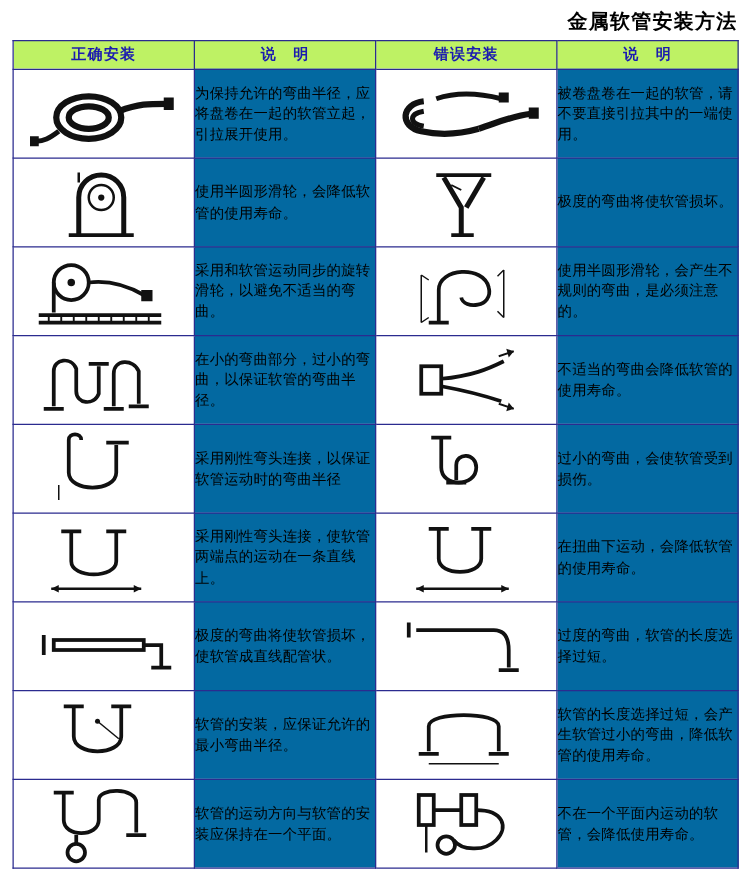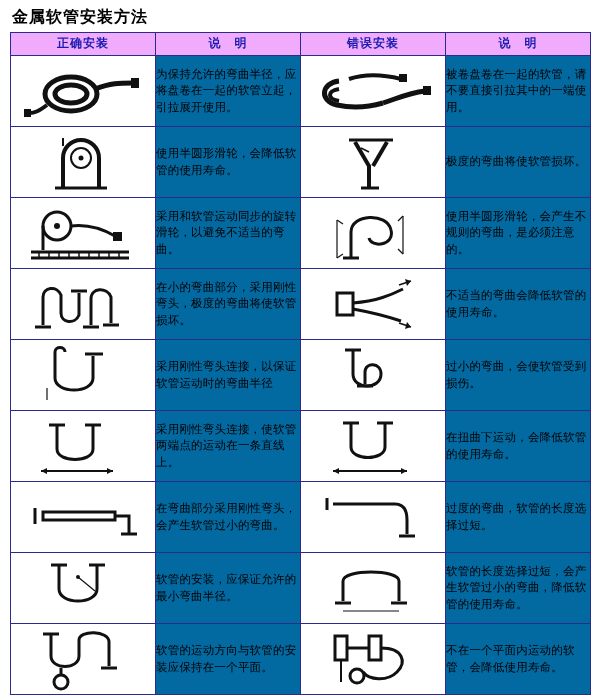--- a/index.html
+++ b/index.html
@@ -21,34 +21,35 @@
     box-sizing: border-box;
     padding: 6px 10px 4px 10px;
   }
   .title {
     font-size: 16px;
     font-weight: bold;
     letter-spacing: 1px;
     color: #000;
     padding: 2px 0 6px 2px;
     line-height: 1.1;
+    text-align: right;
   }
   table.hose-table {
     border-collapse: collapse;
     width: 580px;
     table-layout: fixed;
     border: 1px solid #2b2b8f;
   }
   table.hose-table td, table.hose-table th {
     border: 1px solid #2b2b8f;
     padding: 0;
     vertical-align: middle;
   }
   thead th {
-    background: #f0abfc;
+    background: #bef264;
     color: #1b1bb0;
     font-size: 12px;
     font-weight: bold;
     height: 22px;
     letter-spacing: 1px;
   }
   col.c-img { width: 145px; }
   col.c-txt { width: 145px; }
   td.img-cell {
     background: #ffffff;
@@ -199,21 +200,21 @@
             <svg width="132" height="62" viewBox="0 0 132 62">
               <path d="M26 52 L26 24 C26 14 40 12 44 22 L44 40 C44 50 58 52 62 42 L62 20" fill="none" stroke="#111" stroke-width="3"></path>
               <path d="M74 52 L74 26 C74 14 90 14 94 24 L94 50" fill="none" stroke="#111" stroke-width="3"></path>
               <line x1="18" y1="54" x2="34" y2="54" stroke="#111" stroke-width="3"></line>
               <line x1="54" y1="18" x2="70" y2="18" stroke="#111" stroke-width="3"></line>
               <line x1="66" y1="54" x2="82" y2="54" stroke="#111" stroke-width="3"></line>
               <line x1="86" y1="52" x2="102" y2="52" stroke="#111" stroke-width="3"></line>
             </svg>
           </span>
         </td>
-        <td class="txt-cell">在小的弯曲部分，采用刚性弯头，极度的弯曲将使软管损坏。</td>
+        <td class="txt-cell">在小的弯曲部分，过小的弯曲，以保证软管的弯曲半径。</td>
         <td class="img-cell">
           <span class="fig">
             <svg width="132" height="62" viewBox="0 0 132 62">
               <rect x="30" y="20" width="16" height="22" fill="none" stroke="#111" stroke-width="3"></rect>
               <path d="M46 30 C70 28 84 22 96 16" fill="none" stroke="#111" stroke-width="3"></path>
               <path d="M46 36 C68 40 82 44 94 48" fill="none" stroke="#111" stroke-width="3"></path>
               <line x1="92" y1="12" x2="104" y2="8" stroke="#111" stroke-width="1.5"></line>
               <line x1="92" y1="50" x2="104" y2="54" stroke="#111" stroke-width="1.5"></line>
               <polygon points="104,8 98,6 100,13" fill="#111"></polygon>
               <polygon points="104,54 98,56 100,49" fill="#111"></polygon>
@@ -280,21 +281,21 @@
         <td class="img-cell">
           <span class="fig">
             <svg width="132" height="62" viewBox="0 0 132 62">
               <rect x="26" y="26" width="72" height="8" fill="none" stroke="#111" stroke-width="3"></rect>
               <path d="M98 30 L112 30 L112 48" fill="none" stroke="#111" stroke-width="3"></path>
               <line x1="104" y1="48" x2="120" y2="48" stroke="#111" stroke-width="3"></line>
               <line x1="18" y1="22" x2="18" y2="38" stroke="#111" stroke-width="3"></line>
             </svg>
           </span>
         </td>
-        <td class="txt-cell">在弯曲部分采用刚性弯头，会产生软管过小的弯曲。</td>
+        <td class="txt-cell">极度的弯曲将使软管损坏，使软管成直线配管状。</td>
         <td class="img-cell">
           <span class="fig">
             <svg width="132" height="62" viewBox="0 0 132 62">
               <path d="M26 18 L88 18 C98 18 100 26 100 34 L100 48" fill="none" stroke="#111" stroke-width="3"></path>
               <line x1="20" y1="12" x2="20" y2="24" stroke="#111" stroke-width="3"></line>
               <line x1="92" y1="50" x2="108" y2="50" stroke="#111" stroke-width="3"></line>
             </svg>
           </span>
         </td>
         <td class="txt-cell">过度的弯曲，软管的长度选择过短。</td>

